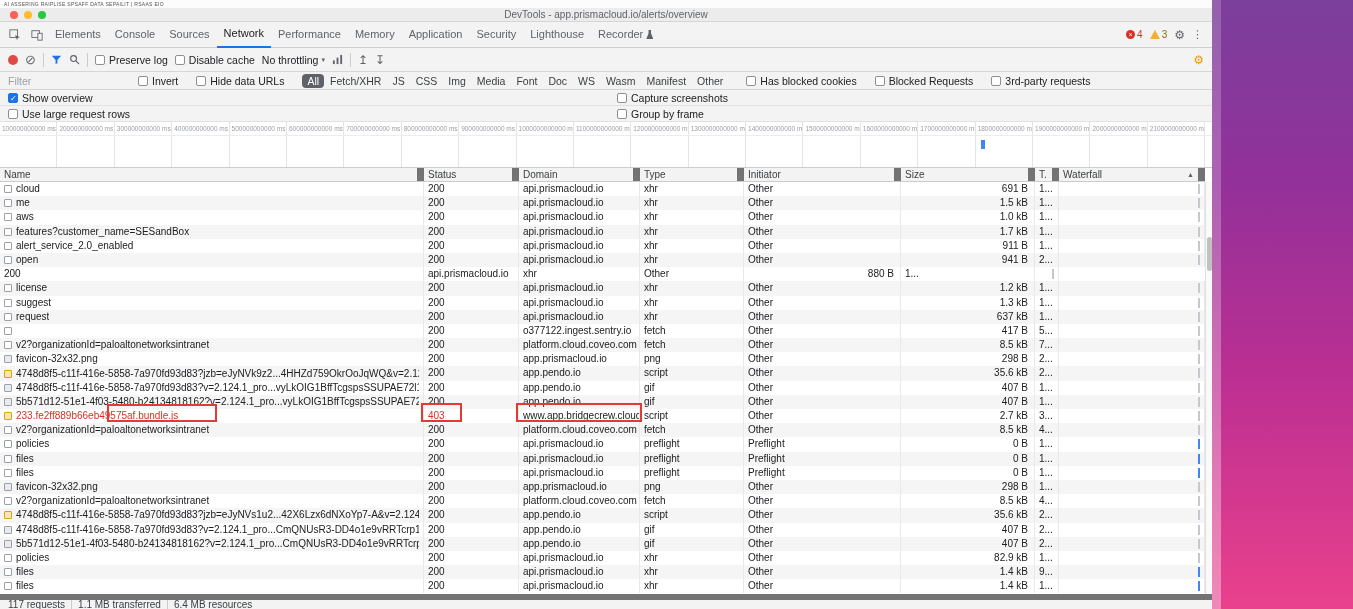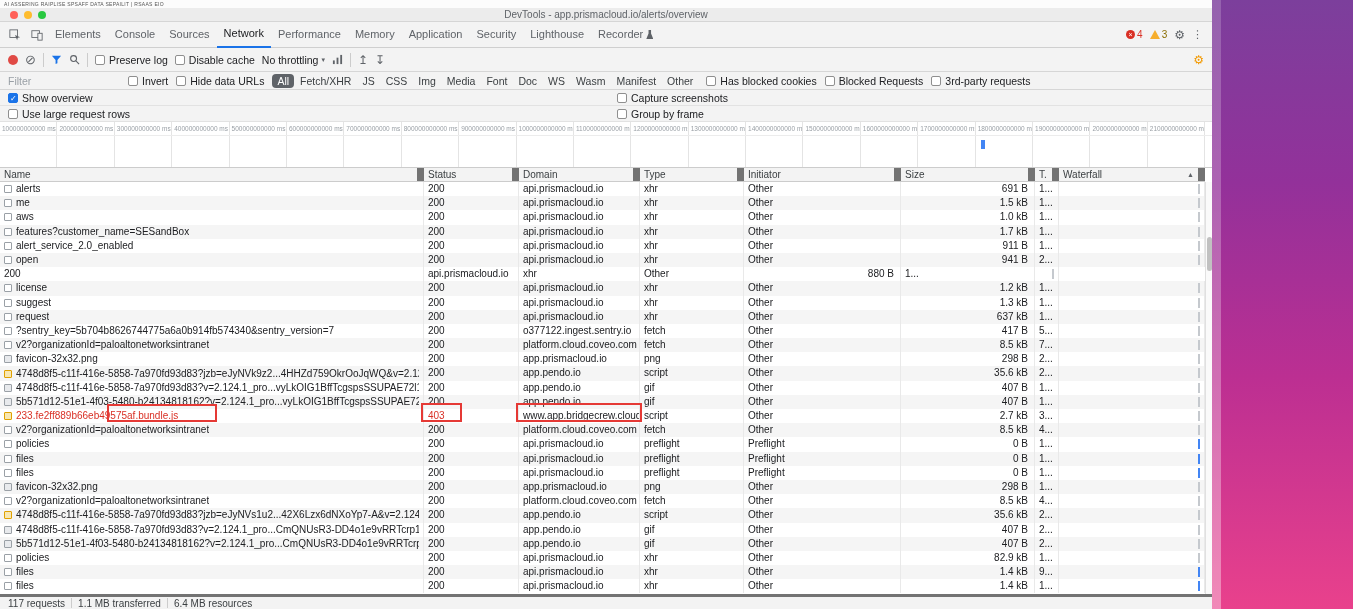--- a/index.html
+++ b/index.html
@@ -55,21 +55,21 @@
     display:inline-block; flex:none; position:relative; }
   .cb.checked { background:#1a73e8; border-color:#1a73e8; }
   .cb.checked::after { content:"\2713"; position:absolute; left:1px; top:-1px; color:#fff; font-size:8px; line-height:11px; }
   .cb-item { display:flex; align-items:center; gap:4px; white-space:nowrap; }
   .dropdown { display:flex; align-items:center; gap:3px; white-space:nowrap; }
   .dd-arrow { font-size:7px; color:#5f6368; }
   .arrow-icon { font-size:12px; color:#5f6368; line-height:1; }
   .gear-orange { color:#f29900; font-size:12px; line-height:1; margin-left:auto; }
 
   .filterbar { height:18px; background:#f3f3f3; border-bottom:1px solid #d6d6d6; display:flex;
-    align-items:center; gap:8px; padding:0 8px; font-size:10.5px; color:#202124; flex:none; }
+    align-items:center; gap:18px; padding:0 8px; font-size:10.5px; color:#202124; flex:none; }
   .filter-input { border:none; background:transparent; font-size:10.5px; width:112px;
     font-family:inherit; color:#202124; outline:none; }
   .filter-input::placeholder { color:#9aa0a6; }
   .pills { display:flex; align-items:center; gap:1px; }
   .pill { padding:1px 5px; border-radius:4px; color:#3c4043; white-space:nowrap; }
   .pill.selected { background:#5f6368; color:#fff; }
 
   .optrow { height:16px; background:#f3f3f3; border-bottom:1px solid #e2e2e2; position:relative;
     display:flex; align-items:center; font-size:10.5px; color:#202124; padding-left:8px; flex:none; }
   .optrow .right-opt { position:absolute; left:617px; display:flex; align-items:center; gap:4px; }
@@ -104,21 +104,21 @@
   .td.size { text-align:right; padding-right:6px; }
   .row.error .td.status, .row.error .td.name { color:#d93025; }
   .wf-tick { position:absolute; right:4px; top:2px; width:2px; height:10px; }
   .wf-gray { background:#c5c9ce; }
   .wf-blue { background:#4285f4; }
 
   .scrollbar { position:absolute; left:1205px; top:174px; width:7px; height:412px; background:#fafafa;
     border-left:1px solid #e0e0e0; }
   .scroll-thumb { position:absolute; left:1px; top:55px; width:5px; height:34px; background:#c1c1c1; border-radius:3px; }
 
-  .statusbar { height:15px; background:#f3f3f3; border-top:3px solid #737373; display:flex;
+  .statusbar { height:15px; background:#f3f3f3; border-top:6px solid #737373; display:flex;
     align-items:center; font-size:10px; color:#3c4043; padding-left:8px; flex:none; gap:6px; }
   .sb-item { white-space:nowrap; }
   .sb-div { width:1px; height:10px; background:#ccc; }
 
   .annotation { position:absolute; border:2px solid #e53935; z-index:50; background:transparent; }
   #ann-name   { left:107px; top:404px; width:110px; height:18px; }
   #ann-status { left:421px; top:403px; width:41px;  height:19px; }
   #ann-domain { left:516px; top:403px; width:126px; height:19px; }
 </style>
 </head>
@@ -357,21 +357,21 @@
         <div class="th waterfall">
           <span>Waterfall</span>
           <span class="sort-arrow">▲</span>
         </div>
       </div>
 
     <div class="rows">
         <div class="row">
           <div class="td name">
             <span class="fileicon doc"></span>
-            <span class="txt">alerts</span>
+            <span class="txt">cloud</span>
           </div>
           <div class="td status">200</div>
           <div class="td domain">api.prismacloud.io</div>
           <div class="td type">xhr</div>
           <div class="td initiator">Other</div>
           <div class="td size">691 B</div>
           <div class="td time">1...</div>
           <div class="td waterfall">
             <span class="wf-tick wf-gray"></span>
           </div>
@@ -503,21 +503,20 @@
           <div class="td initiator">Other</div>
           <div class="td size">637 kB</div>
           <div class="td time">1...</div>
           <div class="td waterfall">
             <span class="wf-tick wf-gray"></span>
           </div>
         </div>
         <div class="row">
           <div class="td name">
             <span class="fileicon doc"></span>
-            <span class="txt">?sentry_key=5b704b8626744775a6a0b914fb574340&amp;sentry_version=7</span>
           </div>
           <div class="td status">200</div>
           <div class="td domain">o377122.ingest.sentry.io</div>
           <div class="td type">fetch</div>
           <div class="td initiator">Other</div>
           <div class="td size">417 B</div>
           <div class="td time">5...</div>
           <div class="td waterfall">
             <span class="wf-tick wf-gray"></span>
           </div>

